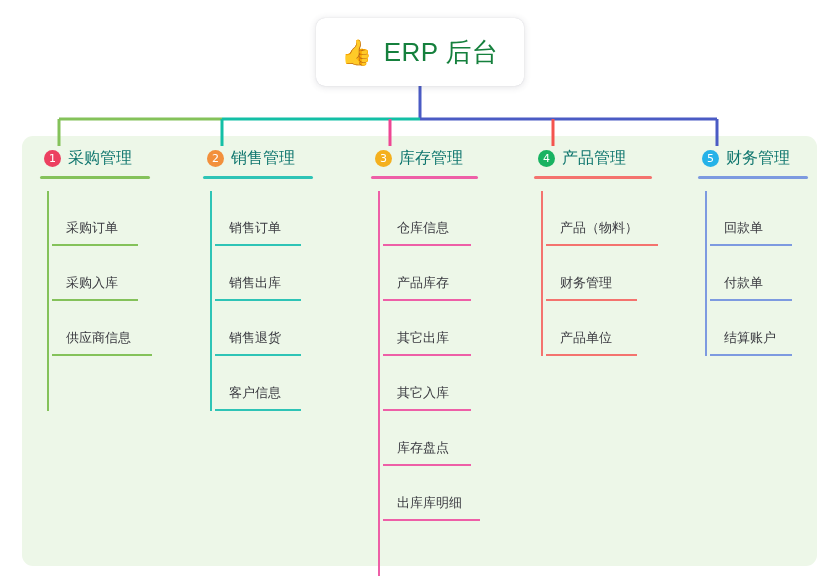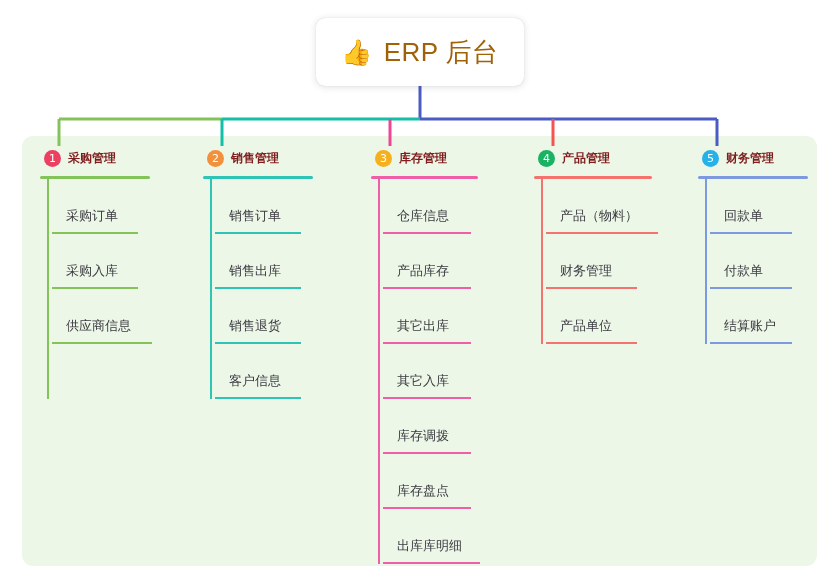--- a/index.html
+++ b/index.html
@@ -34,21 +34,21 @@
     justify-content: center;
     gap: 11px;
   }
   #root-emoji {
     font-size: 25px;
     line-height: 1;
     display: block;
   }
   #root-title {
     font-size: 26px;
-    color: #a16207;
+    color: #15803d;
     letter-spacing: 0.4px;
     white-space: nowrap;
   }
 
   
   #wires {
     position: absolute;
     left: 0; top: 0;
     width: 839px; height: 588px;
     pointer-events: none;
@@ -82,34 +82,33 @@
     height: 17px;
     border-radius: 50%;
     color: #ffffff;
     font-size: 11px;
     line-height: 17px;
     text-align: center;
     flex: 0 0 auto;
     font-family: "DejaVu Sans", sans-serif;
   }
   .col-title {
-    font-size: 12px;
-    color: #7f1d1d;
+    font-size: 16px;
+    color: #0f766e;
     white-space: nowrap;
-    font-weight: bold;
   }
   .head-rule {
     height: 3px;
     border-radius: 2px;
     margin-top: 6px;
   }
 
   .items {
     position: relative;
-    margin-top: 0;
+    margin-top: 12px;
     padding-left: 12px;
     font-family: Liberation Serif, serif;
   }
   .stem {
     position: absolute;
     left: 7px;
     top: 0;
     width: 2px;
   }
   .leaf {
@@ -222,24 +221,20 @@
           </div>
           <div class="leaf">
             <span class="leaf-label">其它出库</span>
             <div class="leaf-rule" style="width: 88px; background: rgb(238, 95, 167);"></div>
           </div>
           <div class="leaf">
             <span class="leaf-label">其它入库</span>
             <div class="leaf-rule" style="width: 88px; background: rgb(238, 95, 167);"></div>
           </div>
           <div class="leaf">
-            <span class="leaf-label">库存调拨</span>
-            <div class="leaf-rule" style="width: 88px; background: rgb(238, 95, 167);"></div>
-          </div>
-          <div class="leaf">
             <span class="leaf-label">库存盘点</span>
             <div class="leaf-rule" style="width: 88px; background: rgb(238, 95, 167);"></div>
           </div>
           <div class="leaf">
             <span class="leaf-label">出库库明细</span>
             <div class="leaf-rule" style="width: 97px; background: rgb(238, 95, 167);"></div>
           </div>
         </div>
       </div>
       <div class="column" style="left: 534px; width: 160px;">

